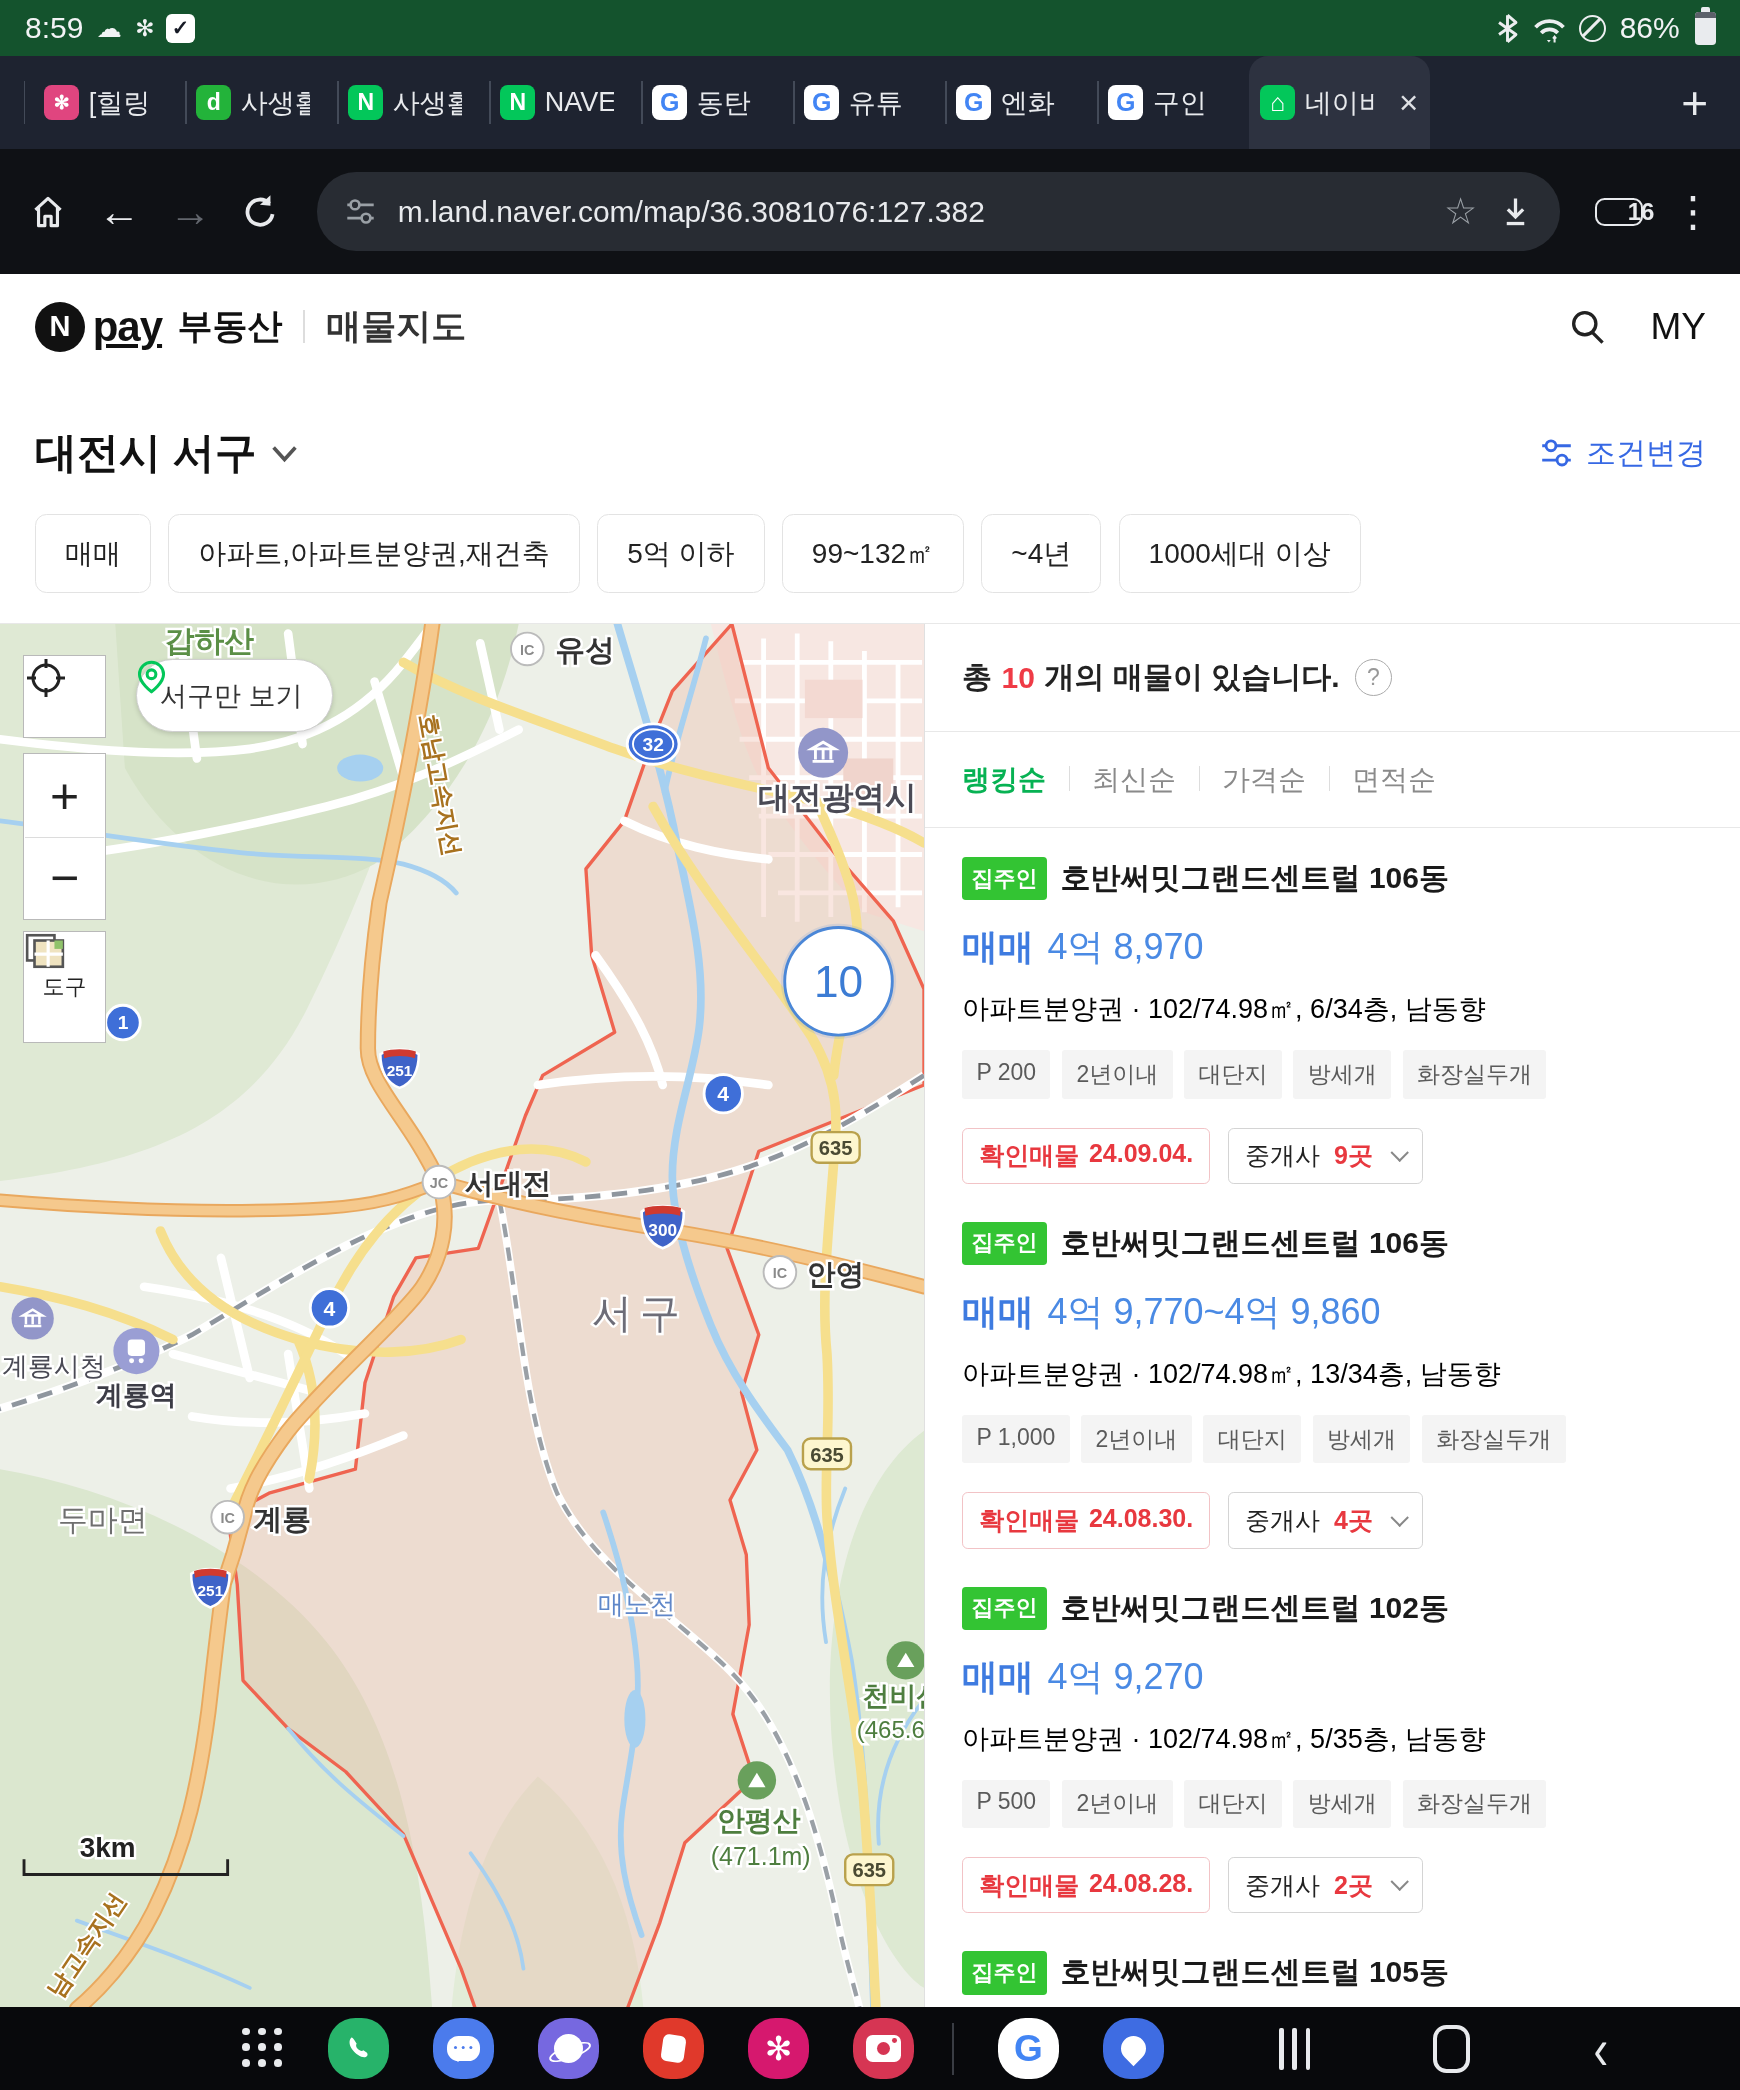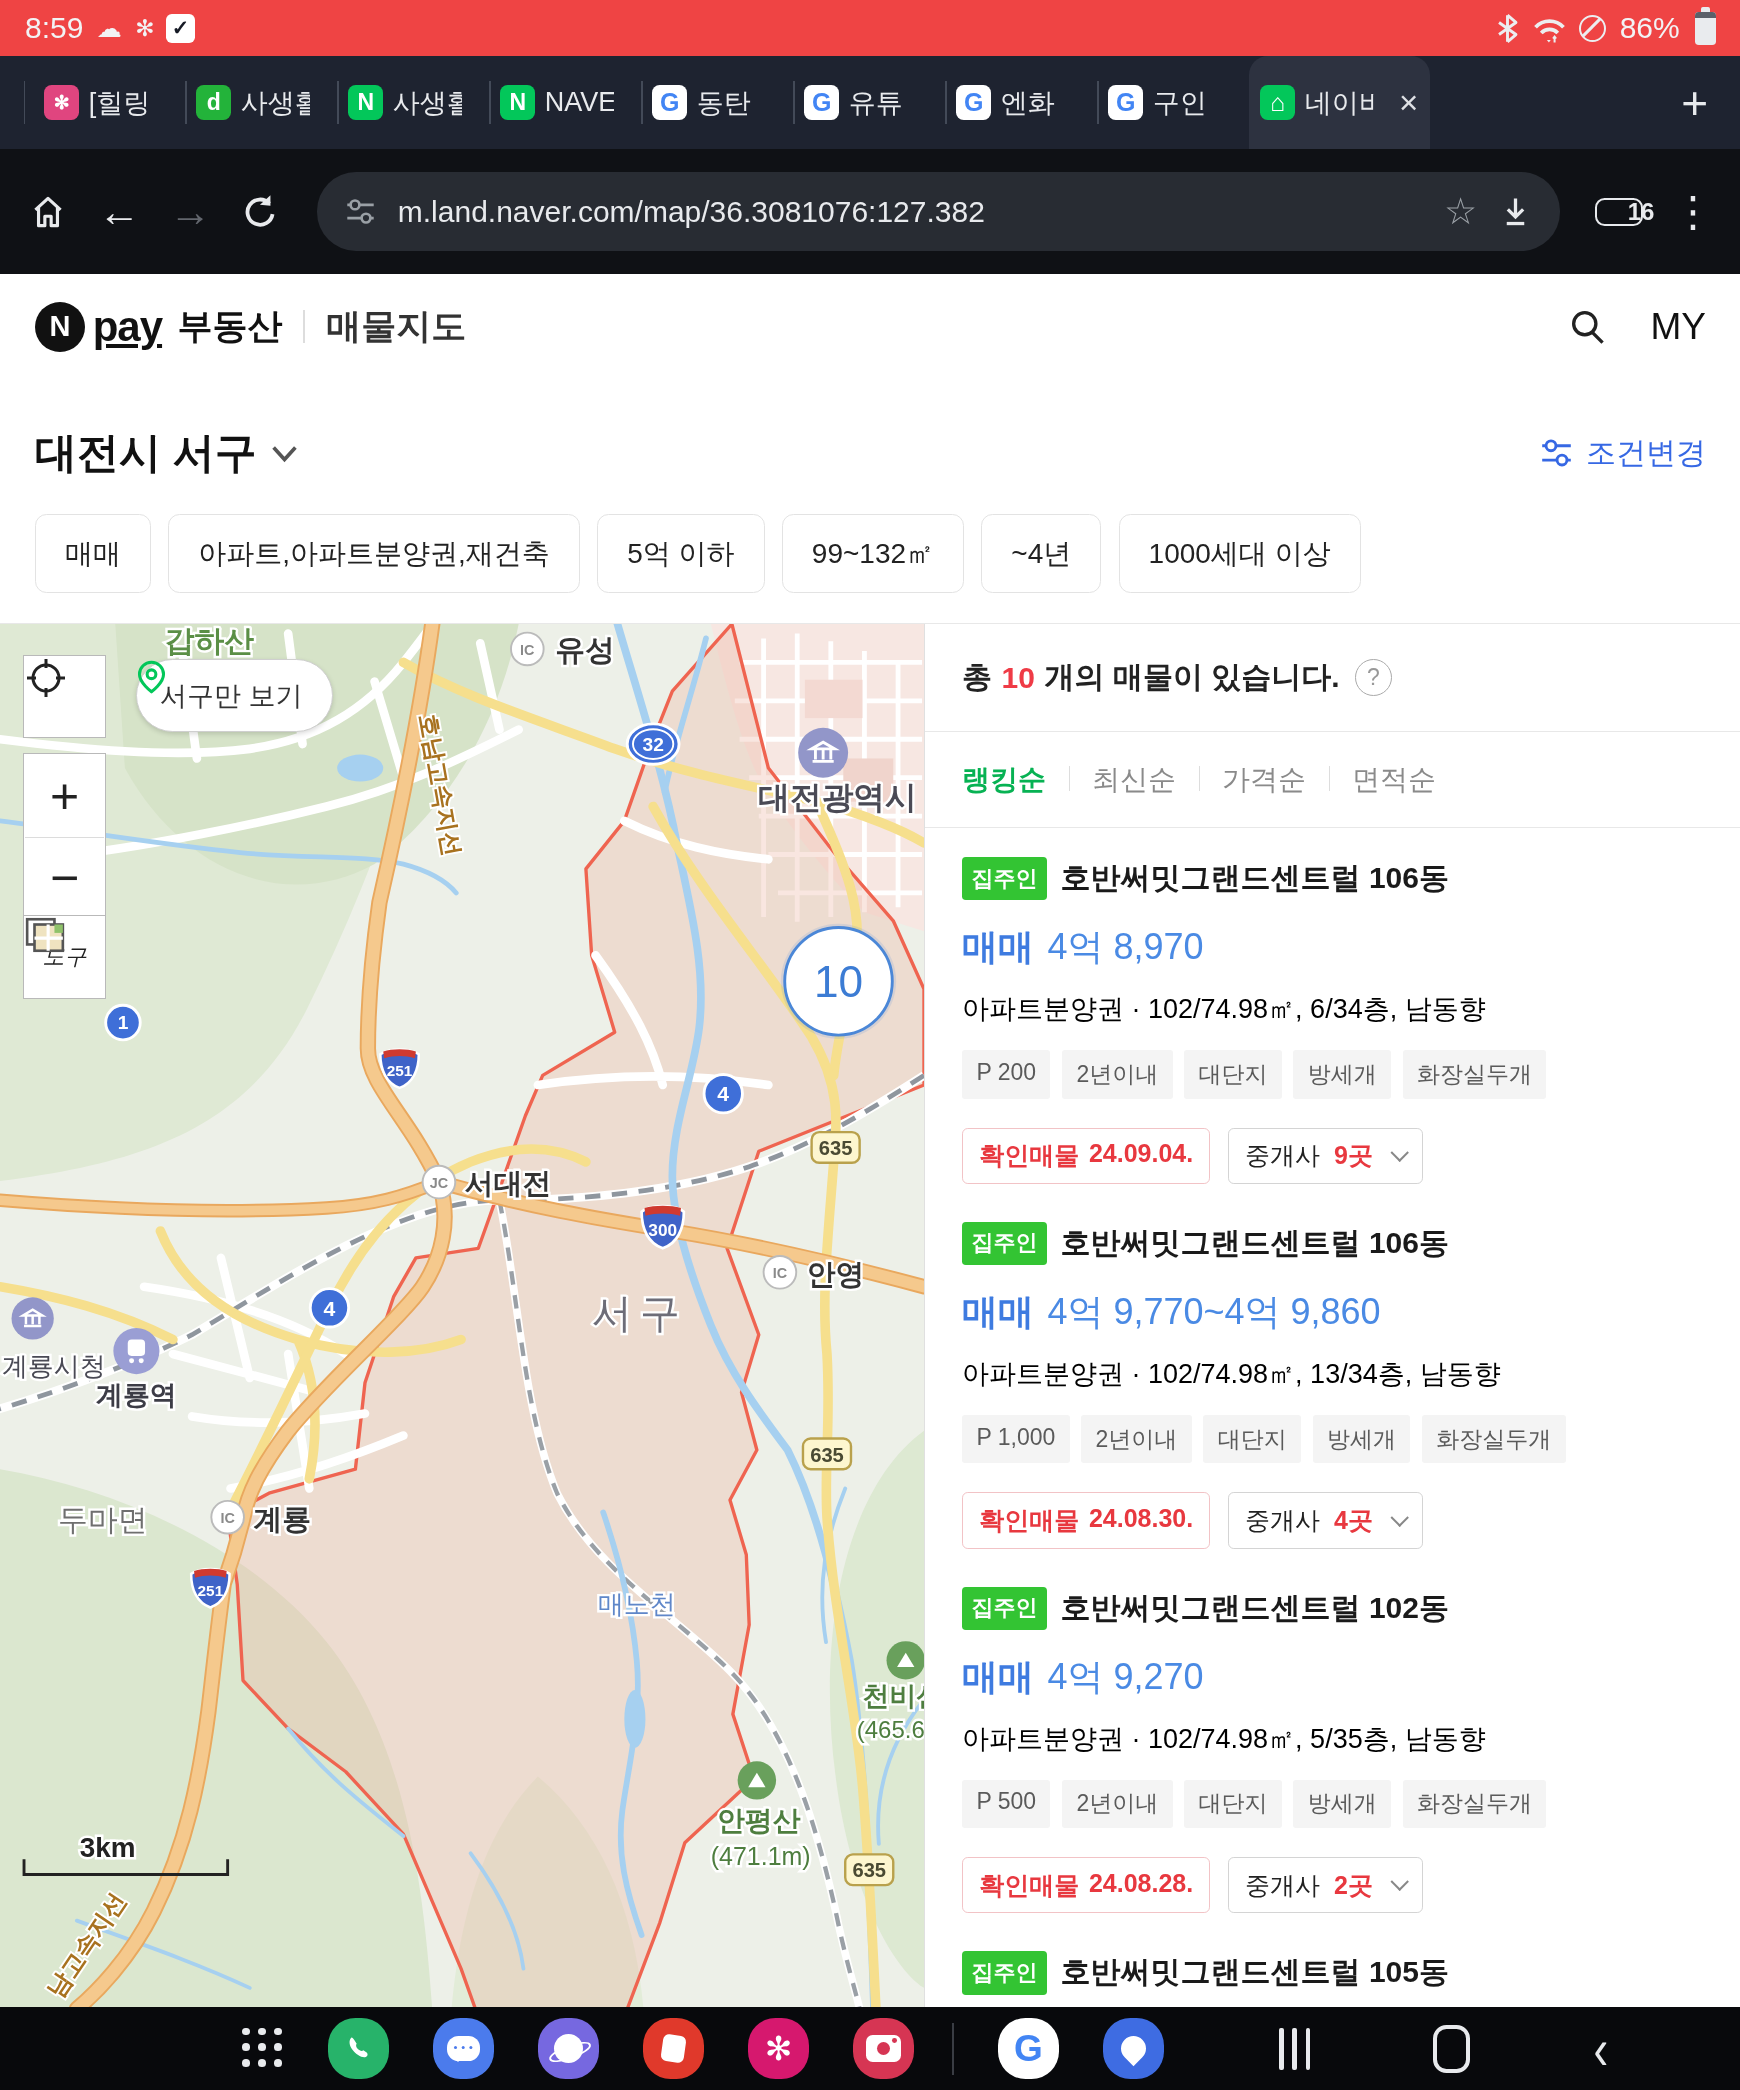--- a/index.html
+++ b/index.html
@@ -1,20 +1,20 @@
 <!DOCTYPE html>
 <html><head>
 <meta charset="utf-8">
 <style>
   * { margin:0; padding:0; box-sizing:border-box; }
   html,body { width:1741px; height:2090px; }
   body { position:relative; background:#fff; font-family:"Liberation Sans",sans-serif; overflow:hidden; }
 
   
-  #status-bar { position:absolute; top:0; left:0; width:1741px; height:56px; background:#ef4444; color:#f2f3f5; display:flex; align-items:center; padding:0 25px; font-size:30px; }
+  #status-bar { position:absolute; top:0; left:0; width:1741px; height:56px; background:#14532d; color:#f2f3f5; display:flex; align-items:center; padding:0 25px; font-size:30px; }
   #status-bar .left { display:flex; align-items:center; gap:13.4px; }
   #status-bar .right { margin-left:auto; display:flex; align-items:center; gap:13.4px; }
   .sb-cloud { font-size:25px; }
   .sb-mol { font-size:23px; letter-spacing:-1.9px; }
   .sb-check { width:29px; height:29px; background:#fff; border-radius:5.8px; color:#161a25; font-size:21px; font-weight:bold; display:flex; align-items:center; justify-content:center; }
   .sb-block { position:relative; width:27px; height:27px; border:2.9px solid #eceef0; border-radius:50%; }
   .sb-block::after { content:""; position:absolute; left:-1.9px; top:9.6px; width:25px; height:2.9px; background:#eceef0; transform:rotate(-45deg); }
   .sb-batt { position:relative; width:21px; height:33px; background:#e9ebee; border-radius:3.8px; margin-left:1.9px; }
   .sb-batt::before { content:""; position:absolute; top:0; left:0; right:0; height:6.7px; background:#5b6069; border-radius:3.8px 3.8px 0 0; }
   .sb-batt::after { content:""; position:absolute; top:-4.8px; left:5.8px; width:9.6px; height:4.8px; background:#e9ebee; border-radius:1.9px 1.9px 0 0; }
@@ -64,21 +64,21 @@
 
   
   #main { position:absolute; top:623px; left:0; width:1741px; height:1385px; border-top:1px solid #e8e8e8; display:flex; }
   #map { position:relative; width:924px; height:1385px; overflow:hidden; background:#edf0e8; }
   #map svg { position:absolute; top:0; left:0; }
   .map-btn { position:absolute; left:23px; width:83px; background:#fff; border:1.9px solid #b9b9b9; display:flex; flex-direction:column; align-items:center; justify-content:center; z-index:5; }
   #btn-locate { top:31px; height:83px; }
   #zoom-group { top:129px; height:167px; padding:0; }
   #zoom-group .cell { width:79px; height:82px; display:flex; align-items:center; justify-content:center; font-size:50px; color:#222; font-weight:300; }
   #zoom-group .cell + .cell { border-top:1.9px solid #dcdcdc; }
-  #btn-tools { top:291px; height:84px; gap:3.8px;font-style:italic; }
+  #btn-tools { top:307px; height:112px; gap:3.8px; }
   #btn-tools .t-label { font-size:22px; color:#222; }
   #view-pill { position:absolute; left:136px; top:35px; height:73px; background:#fff; border:1px solid #cfcfcf; border-radius:38px; box-shadow:0 1.9px 4.8px rgba(0,0,0,.15); display:flex; align-items:center; gap:11.5px; padding:0 29px 0 23px; font-size:27px; color:#333; z-index:5; }
 
   
   #panel { flex:1; background:#fff; border-left:1px solid #e0e0e0; overflow:hidden; }
   .panel-head { height:108px; border-bottom:1px solid #e8e8e8; display:flex; align-items:center; padding:0 37px; font-size:30px; font-weight:bold; color:#222; gap:9.6px; }
   .panel-head em { font-style:normal; color:#ef3b46; }
   .q-icon { width:37px; height:37px; border:1.9px solid #aaa; border-radius:50%; color:#999; font-size:23px; font-weight:normal; display:flex; align-items:center; justify-content:center; margin-left:5.8px; }
   .sort-bar { height:96px; border-bottom:1px solid #e8e8e8; display:flex; align-items:center; padding:0 37px; font-size:28px; color:#8a8a8a; }
   .sort-item { padding:0 23px; position:relative;font-family:Liberation Mono, monospace; }

